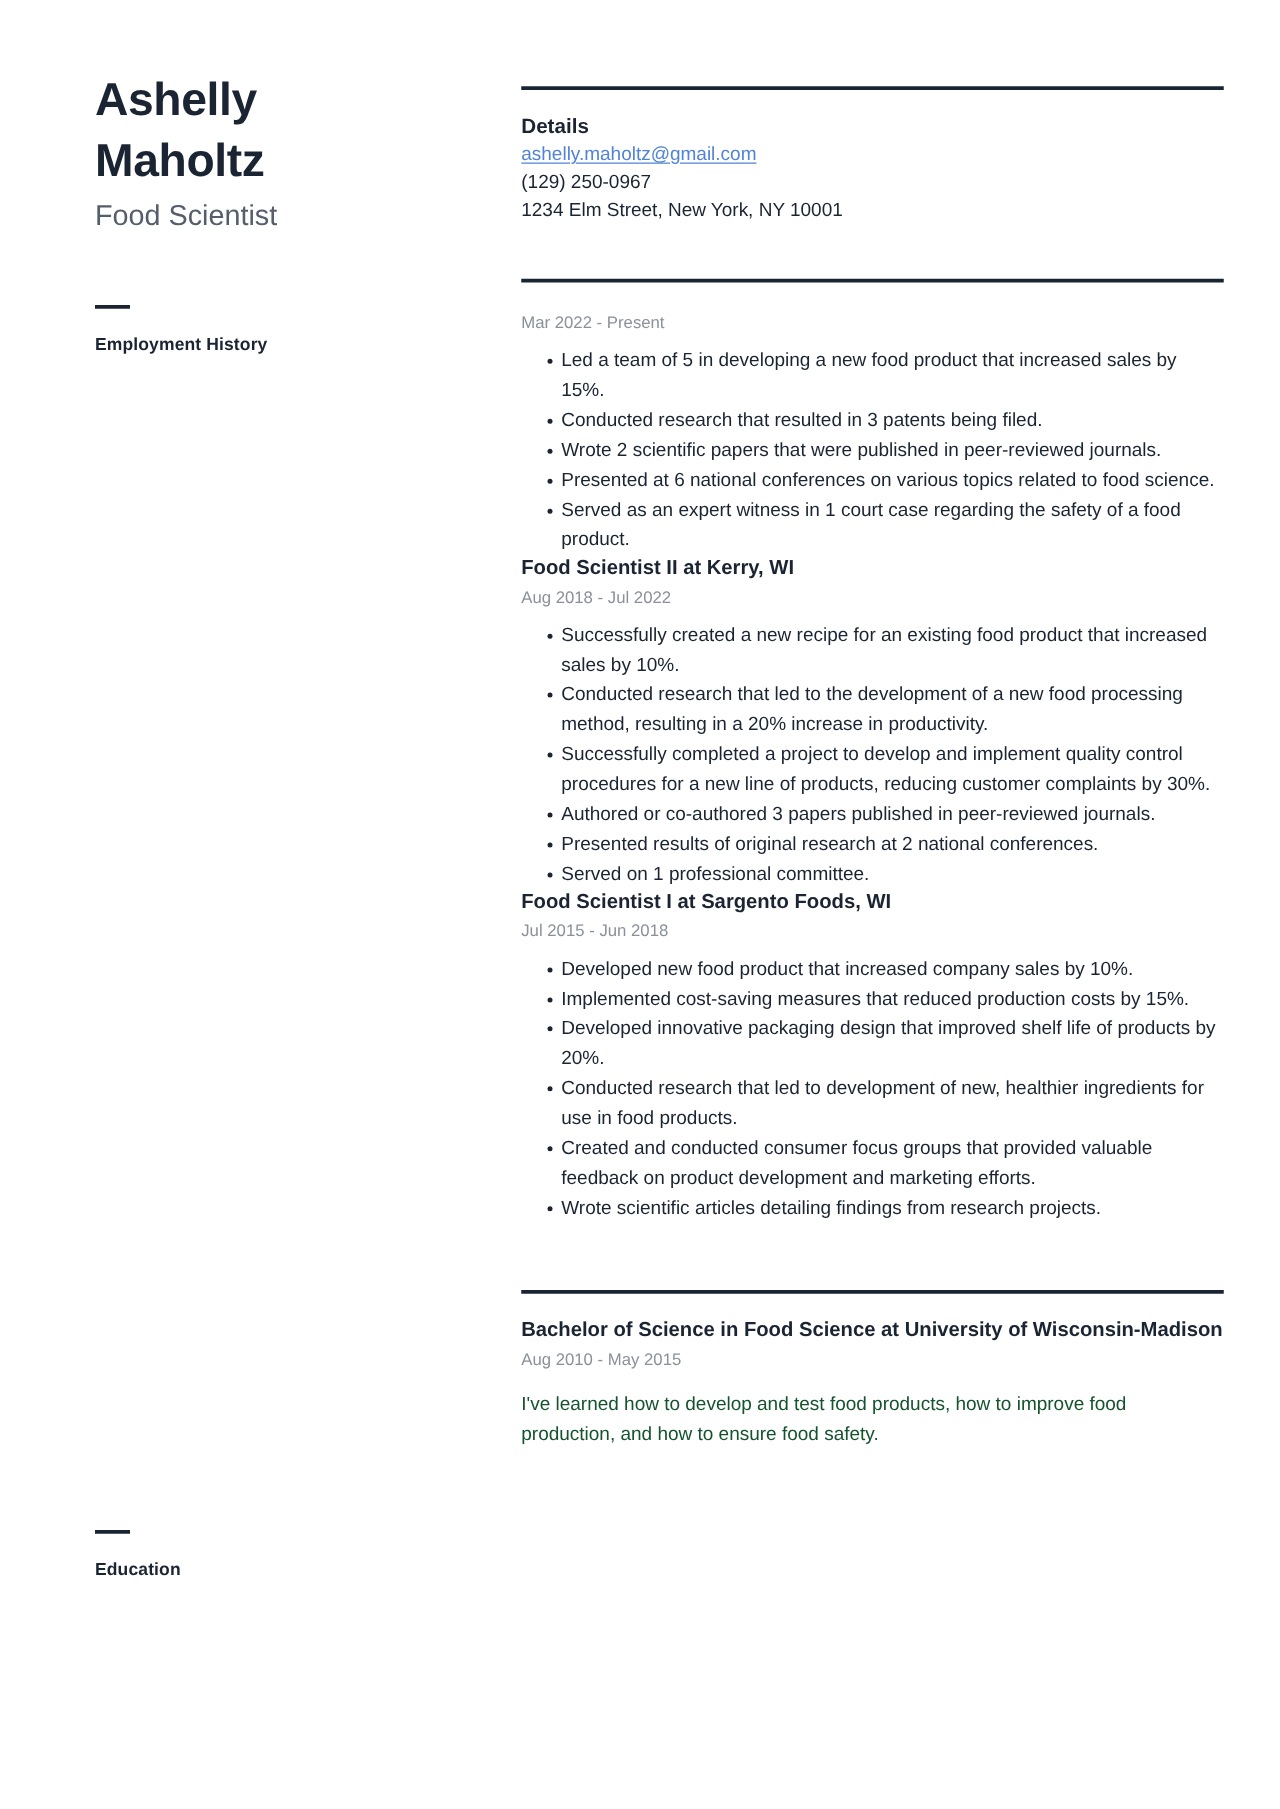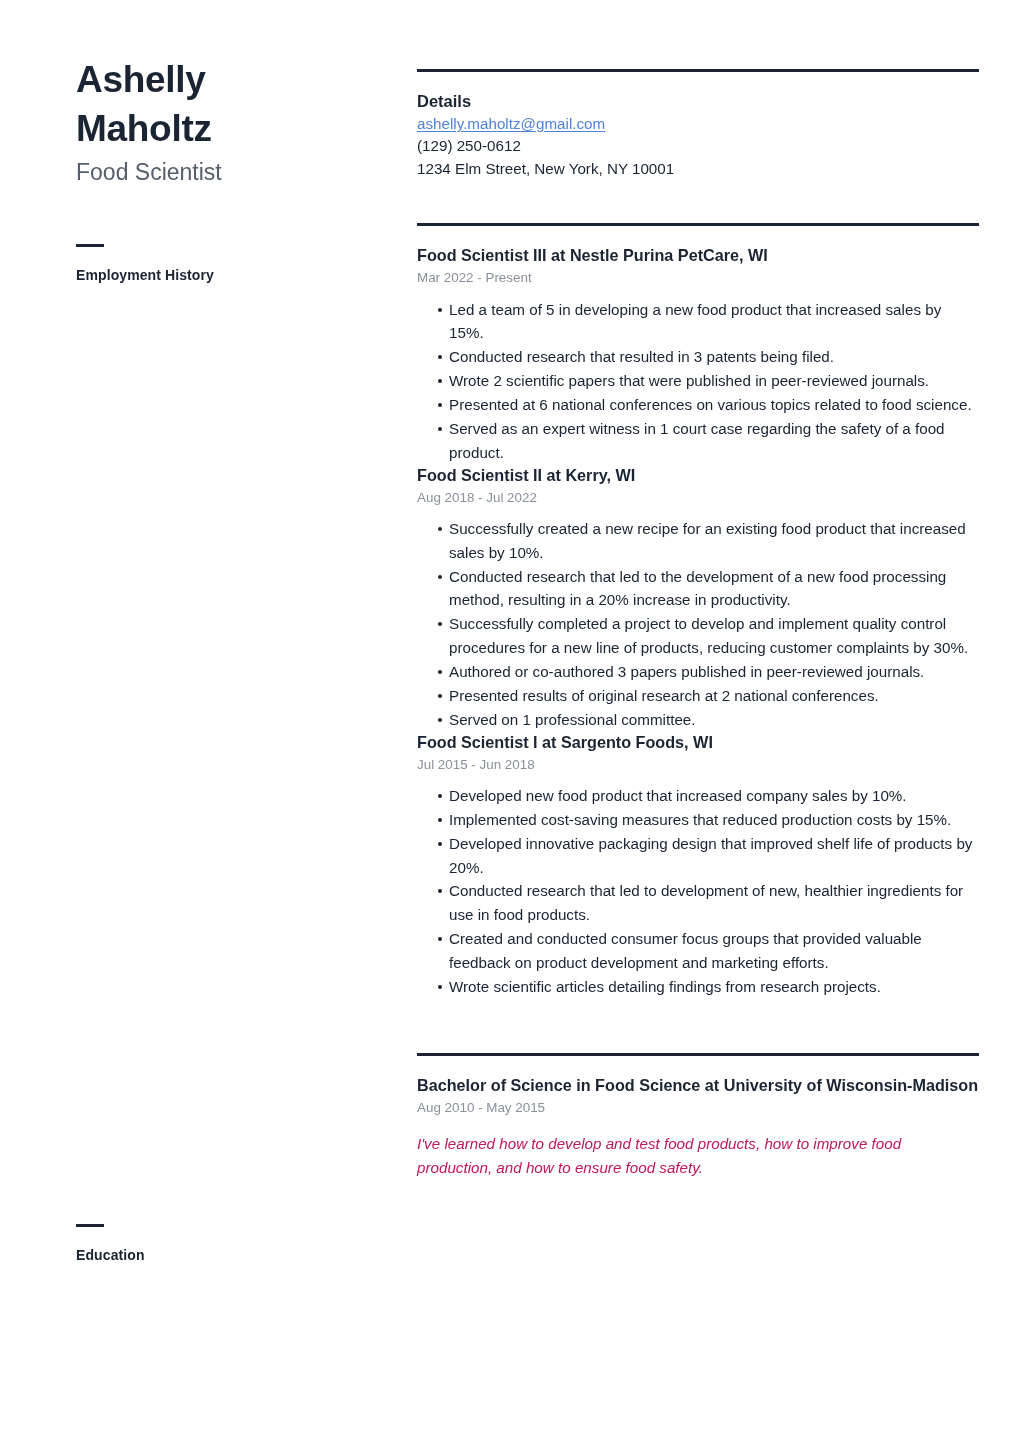--- a/index.html
+++ b/index.html
@@ -145,23 +145,22 @@
     top: 10px;
     width: 4px;
     height: 4px;
     border-radius: 50%;
     background: #1b2432;
   }
 
   .entry-desc {
     font-size: 15.2px;
     line-height: 1.57;
-    color: #be185d;
+    color: #14532d;
     margin-top: 14px;
-    font-style: italic;
   }
 
   
   .section-gap { height: 54px; }
 </style>
 </head>
 <body>
 
 <div class="page">
   <div class="layout">
@@ -181,32 +180,31 @@
       </div>
     </aside>
 
     <main class="content">
 
       <div class="rule"></div>
       <section class="block">
         <h2 class="block-heading">Details</h2>
         <div class="detail-lines">
           <div class="detail-line"><a class="email-link" href="#">ashelly.maholtz@gmail.com</a></div>
-          <div class="detail-line">(129) 250-0612</div>
+          <div class="detail-line">(129) 250-0967</div>
           <div class="detail-line">1234 Elm Street, New York, NY 10001</div>
         </div>
       </section>
 
       <div style="height:43px"></div>
 
       <div class="rule"></div>
       <section class="block">
 
         <article class="entry">
-          <h3 class="entry-title">Food Scientist III at Nestle Purina PetCare, WI</h3>
           <div class="entry-date">Mar 2022 - Present</div>
           <ul class="bullets">
             <li>Led a team of 5 in developing a new food product that increased sales by 15%.</li>
             <li>Conducted research that resulted in 3 patents being filed.</li>
             <li>Wrote 2 scientific papers that were published in peer-reviewed journals.</li>
             <li>Presented at 6 national conferences on various topics related to food science.</li>
             <li>Served as an expert witness in 1 court case regarding the safety of a food product.</li>
           </ul>
         </article>
 

